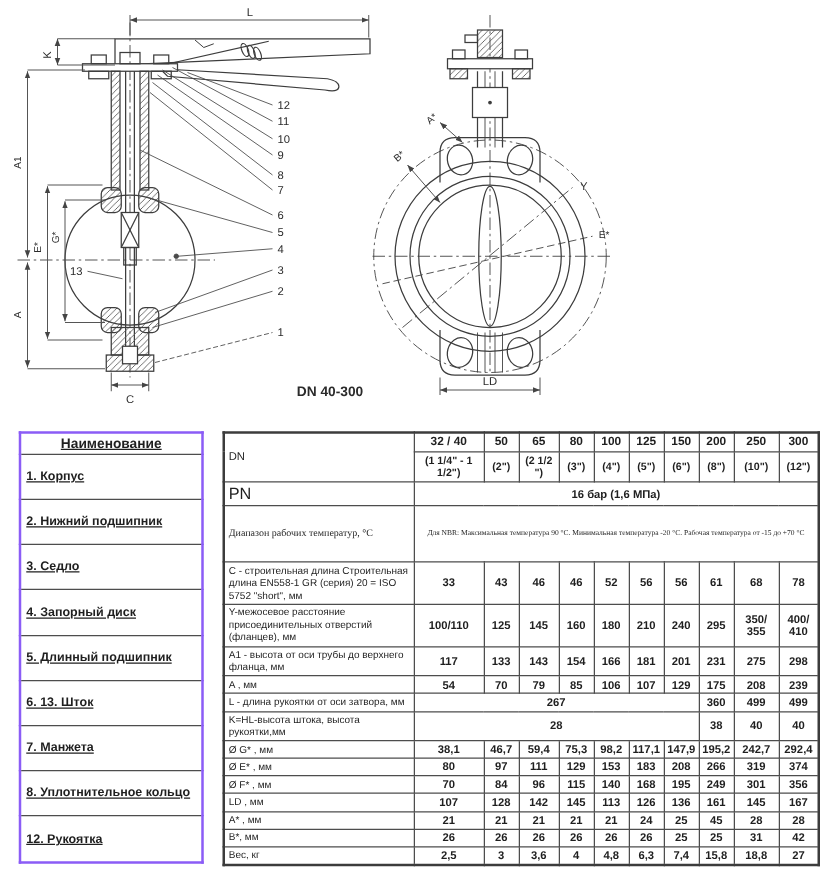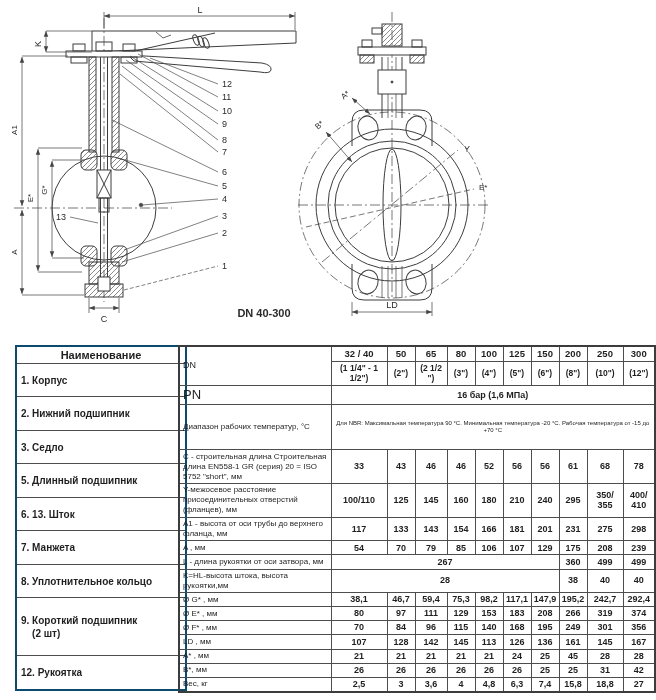--- a/index.html
+++ b/index.html
@@ -1,33 +1,33 @@
 <!DOCTYPE html>
 <html><head>
 <meta charset="utf-8">
 <style>
   html,body{margin:0;padding:0;background:#ffffff;}
   .page{position:relative;width:656px;height:700px;background:#fff;font-family:"Liberation Sans",sans-serif;color:#1f1f1f;overflow:hidden;}
   svg text{font-family:"Liberation Sans",sans-serif;fill:#2b2b2b;}
   table{border-collapse:collapse;table-layout:fixed;}
   
-  .parts{position:absolute;left:15px;top:345px;width:172px;height:346px;border:2px solid #0c4a6e;}
+  .parts{position:absolute;left:15px;top:345px;width:148px;height:346px;border:2px solid #8b5cf6;text-decoration:underline;}
   .parts th{border:1px solid #4d4d4d;font-size:11px;font-weight:700;text-align:center;padding:2px;}
   .parts td{border:1px solid #4d4d4d;font-size:10px;font-weight:700;text-align:left;padding:2px 4px;white-space:pre-line;line-height:1.3;}
   
   .specs{position:absolute;left:178px;top:345px;width:477px;height:348px;border:2px solid #3c3c3c;}
   .specs td{border:1px solid #4d4d4d;vertical-align:middle;padding:1px 2px;line-height:1.2;}
   .specs .lbl{font-size:8px;text-align:left;padding:1px 3px;line-height:1.25;}
   .specs .c{text-align:center;}
   .specs .v{font-size:9px;font-weight:700;}
   .specs .sz{font-size:9.5px;font-weight:700;}
   .specs .in{font-size:8.5px;font-weight:700;}
   .specs .tiny{font-size:6px;font-weight:400;}
   .specs .pnv{font-size:9px;font-weight:700;}
-  .specs .tempR td{height:42px;}
+  .specs .tempR td{height:42px;font-family:Liberation Serif, serif;}
 </style>
 </head>
 <body>
 
 <div class="page">
 
   
   <svg width="656" height="335" viewBox="0 0 656 335">
     <defs>
       <marker id="ar" viewBox="0 0 10 10" refX="9" refY="5" markerWidth="8" markerHeight="8" orient="auto-start-reverse">
@@ -221,34 +221,33 @@
         <tr>
           <td>1. Корпус</td>
         </tr>
         <tr>
           <td>2. Нижний подшипник</td>
         </tr>
         <tr>
           <td>3. Седло</td>
         </tr>
         <tr>
+          <td>4. Запорный диск</td>
+        </tr>
+        <tr>
           <td>5. Длинный подшипник</td>
         </tr>
         <tr>
           <td>6. 13. Шток</td>
         </tr>
         <tr>
           <td>7. Манжета</td>
         </tr>
         <tr>
           <td>8. Уплотнительное кольцо</td>
-        </tr>
-        <tr>
-          <td>9. Короткий подшипник
-&nbsp;&nbsp;&nbsp;&nbsp;(2 шт)</td>
         </tr>
         <tr>
           <td>12. Рукоятка</td>
         </tr>
       </tbody>
   </table>
 
   
   <table class="specs">
     <colgroup>

